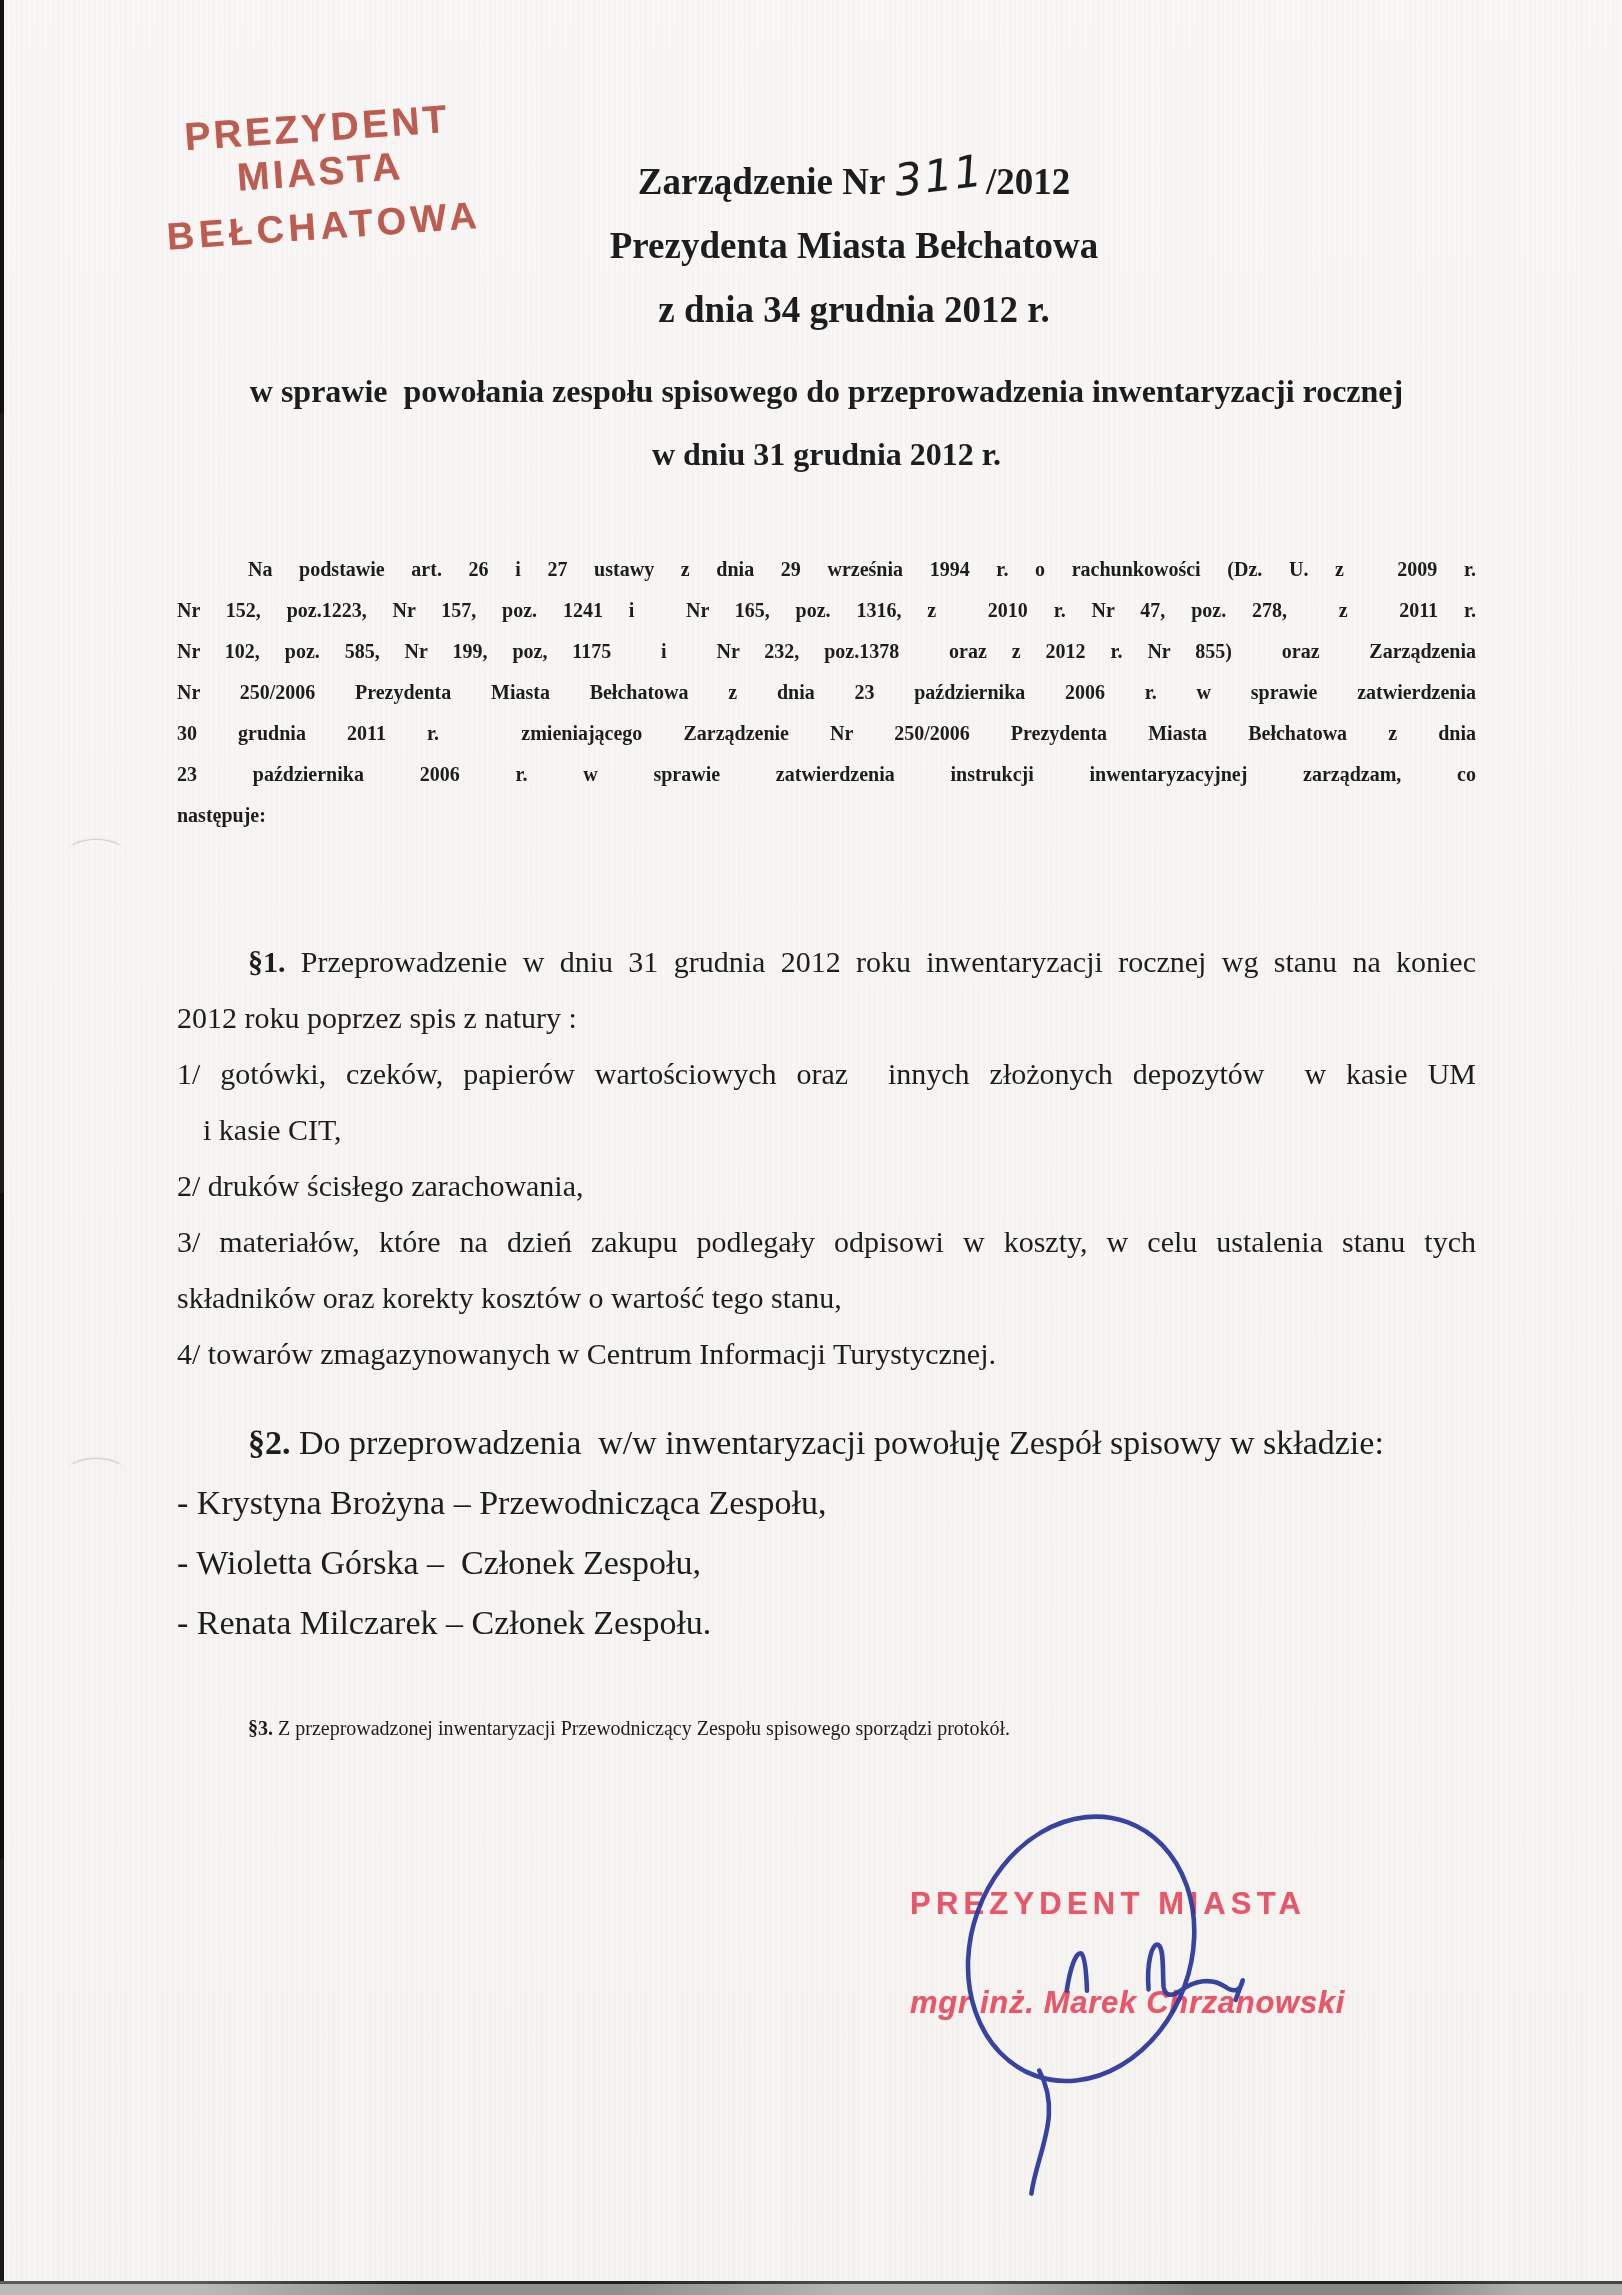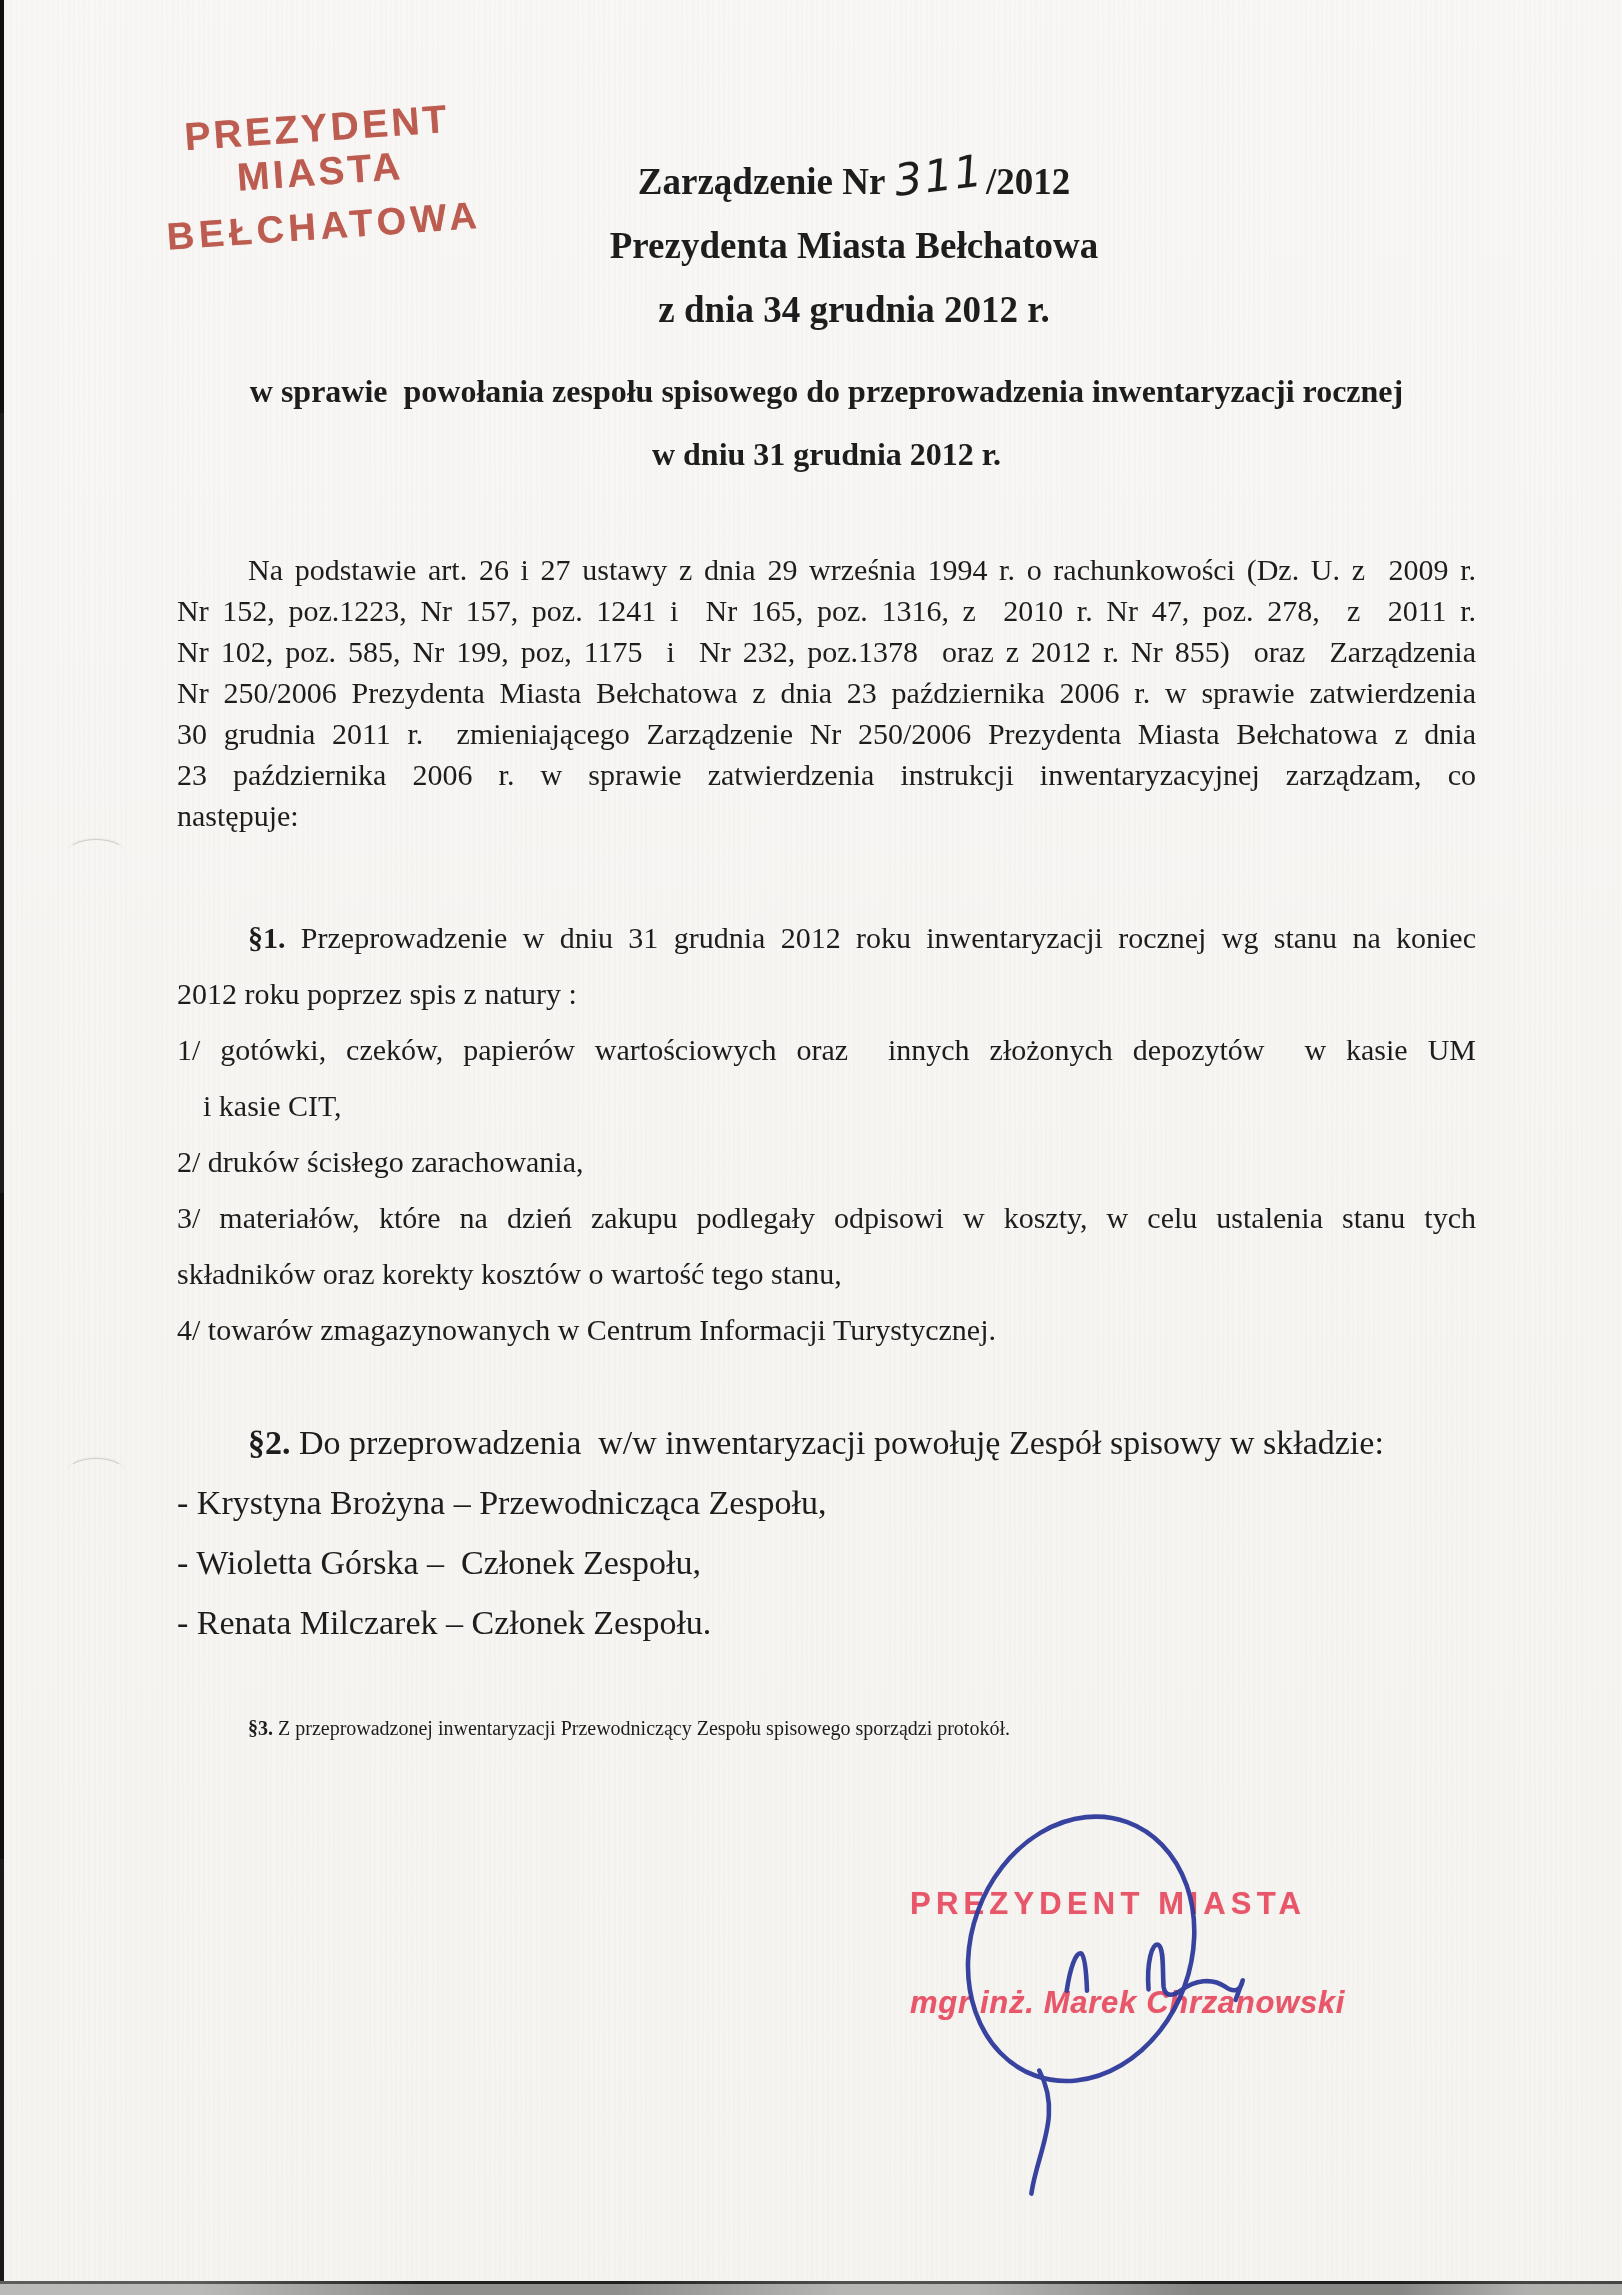--- a/index.html
+++ b/index.html
@@ -69,22 +69,22 @@
     font-family: "DejaVu Sans", sans-serif;
     font-style: italic; font-weight: 400;
     font-size: 44px; letter-spacing: 2px;
     transform: rotate(-7deg) translateY(-3.3px);
     margin: 0 1.3px 0 9.2px;
   }
   .subject-block {
     top: 360px; text-align: center;
     font-weight: 700; font-size: 32px; line-height: 63px;
   }
-  .legal-block { top: 549px; font-size: 30px; line-height: 41px; }
-  .s1-block   { top: 910px; font-size: 30px; line-height: 56px; }
+  .legal-block { top: 549px; font-size: 20px; line-height: 41px; font-weight: bold; }
+  .s1-block   { top: 934px; font-size: 30px; line-height: 56px; }
   .s2-block   { top: 1413px; font-size: 34px; line-height: 60px; }
   .s34-block  { top: 1700px; font-size: 20px; line-height: 56px; }
 
   
   .sig-stamp {
     position: absolute; left: 910px; top: 1885px; width: 458px;
     font-family: "Liberation Sans", sans-serif;
     color: #e8566a; z-index: 2;
     text-shadow: 0 0 0.7px rgba(232,86,106,.5);
   }

